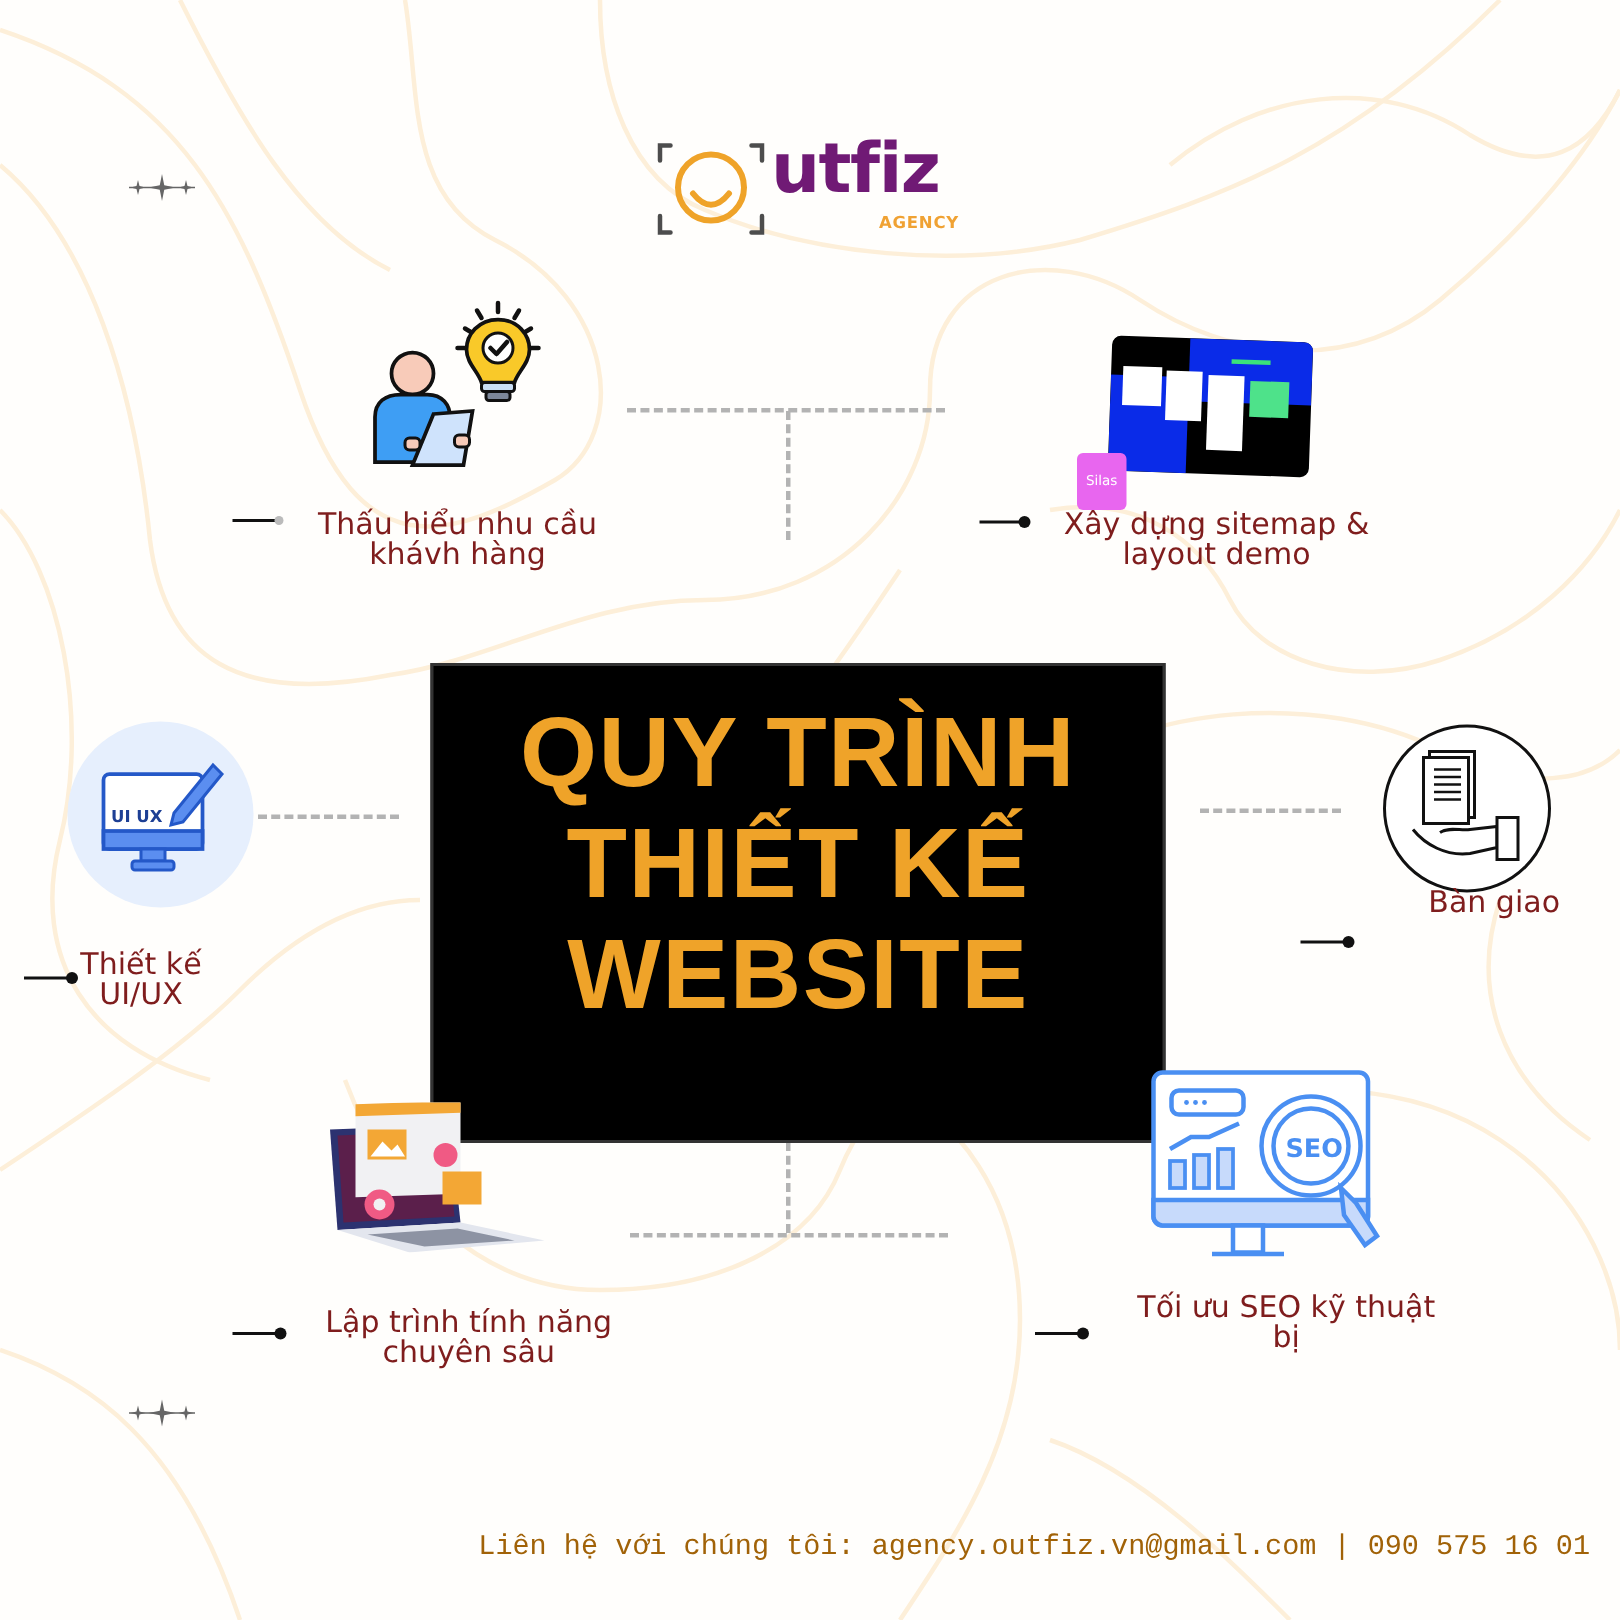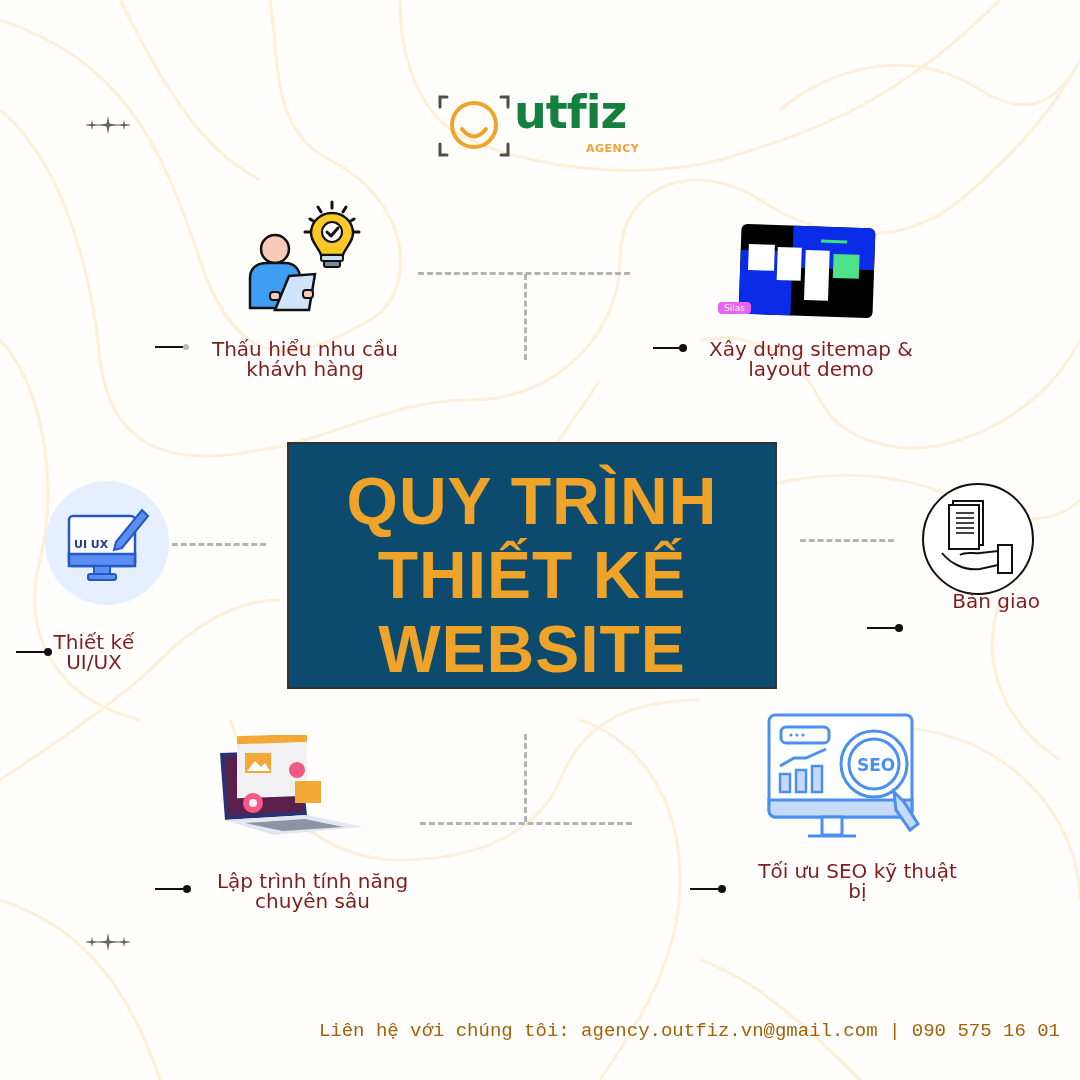--- a/index.html
+++ b/index.html
@@ -6,24 +6,24 @@
   body{width:1080px;height:1080px;position:relative;overflow:hidden;background:#fffefc;font-family:"DejaVu Sans","Liberation Sans",sans-serif;color:#111;}
   .bg{position:absolute;left:0;top:0;width:1080px;height:1080px;}
   .abs{position:absolute;}
   .dash-h{position:absolute;height:0;border-top:3px dashed #b3b3b3;}
   .dash-v{position:absolute;width:0;border-left:3px dashed #b3b3b3;}
   .label{position:absolute;font-size:20px;line-height:20px;text-align:center;color:#7f1d1d;font-family:"DejaVu Sans",sans-serif;}
   .label .l{display:block;white-space:nowrap;}
   .bullet{position:absolute;height:2px;background:#111;}
   .bullet::after{content:"";position:absolute;right:-4px;top:-3px;width:8px;height:8px;border-radius:50%;background:#111;}
   .bullet.grey::after{background:#bbb;width:6px;height:6px;top:-2px;}
-  .title-box{position:absolute;left:287px;top:442px;width:490px;height:247px;border:2px solid #333;background:#0c4a6e;box-sizing:border-box;}
+  .title-box{position:absolute;left:287px;top:442px;width:490px;height:320px;border:2px solid #333;background:#000000;box-sizing:border-box;}
   .title-line{position:absolute;left:0;width:100%;text-align:center;font-family:"Liberation Sans","DejaVu Sans",sans-serif;font-weight:bold;color:#efa329;font-size:66px;line-height:70px;letter-spacing:1px;}
   .footer{position:absolute;right:20px;top:1020px;font-size:19px;color:#a16207;white-space:nowrap;font-family:Liberation Mono, monospace;text-align:center;}
-  .logo-word{position:absolute;left:514px;top:89px;font-family:"DejaVu Sans",sans-serif;font-weight:bold;font-size:46px;color:#15803d;letter-spacing:-1px;line-height:46px;}
+  .logo-word{position:absolute;left:514px;top:89px;font-family:"DejaVu Sans",sans-serif;font-weight:bold;font-size:46px;color:#701a75;letter-spacing:-1px;line-height:46px;}
   .logo-agency{position:absolute;left:563px;top:142px;font-family:"DejaVu Sans",sans-serif;font-weight:bold;font-size:11px;color:#f0a233;letter-spacing:0.5px;margin-left:23px;}
   .sparkle{position:absolute;color:#666;font-size:16px;letter-spacing:-2px;}
 </style>
 </head>
 <body>
 
 <svg class="bg" viewBox="0 0 1080 1080" fill="none" stroke="#fdefd9" stroke-width="3">
   <path d="M0 20 C 120 60, 160 140, 200 260 C 240 380, 300 360, 370 320 C 420 290, 410 200, 330 160 C 270 130, 280 60, 270 0"></path>
   <path d="M0 110 C 60 160, 90 260, 100 360 C 110 440, 160 470, 260 450 C 330 440, 390 400, 470 400 C 560 400, 620 330, 620 260 C 620 180, 700 160, 760 200 C 820 240, 900 250, 960 200 C 1020 150, 1060 100, 1080 60"></path>
   <path d="M0 340 C 40 380, 60 480, 40 560 C 20 640, 60 700, 140 720"></path>
@@ -119,21 +119,21 @@
 <div>
   <div class="abs" style="left:740px;top:226px;width:134px;height:90px;border-radius:6px;overflow:hidden;background:#000;transform:rotate(2deg);">
     <div class="abs" style="left:52px;top:0;width:82px;height:42px;background:#0a2be8;"></div>
     <div class="abs" style="left:0;top:26px;width:52px;height:64px;background:#0a2be8;"></div>
     <div class="abs" style="left:80px;top:13px;width:26px;height:3px;background:#3be27a;"></div>
     <div class="abs" style="left:8px;top:20px;width:26px;height:26px;background:#fff;"></div>
     <div class="abs" style="left:37px;top:22px;width:24px;height:33px;background:#fff;"></div>
     <div class="abs" style="left:65px;top:24px;width:24px;height:50px;background:#fff;"></div>
     <div class="abs" style="left:93px;top:27px;width:26px;height:24px;background:#4ee28a;"></div>
   </div>
-  <div class="abs" style="left:718px;top:302px;padding:1px 6px;background:#e866ef;color:#fff;font-size:9px;border-radius:4px;">Silas</div>
+  <div class="abs" style="left:718px;top:302px;padding:14px 6px;background:#e866ef;color:#fff;font-size:9px;border-radius:4px;">Silas</div>
   <div class="bullet" style="left:653px;top:347px;width:30px;"></div>
   <div class="label" style="left:686px;top:339px;width:250px;">
     <span class="l">Xây dựng sitemap &amp;</span>
     <span class="l">layout demo</span>
   </div>
 </div>
 
 <div>
   <div class="abs" style="left:45px;top:481px;width:124px;height:124px;border-radius:50%;background:#e6effd;"></div>
   <svg class="abs" style="left:66px;top:504px;" width="84" height="80" viewBox="0 0 84 80">

